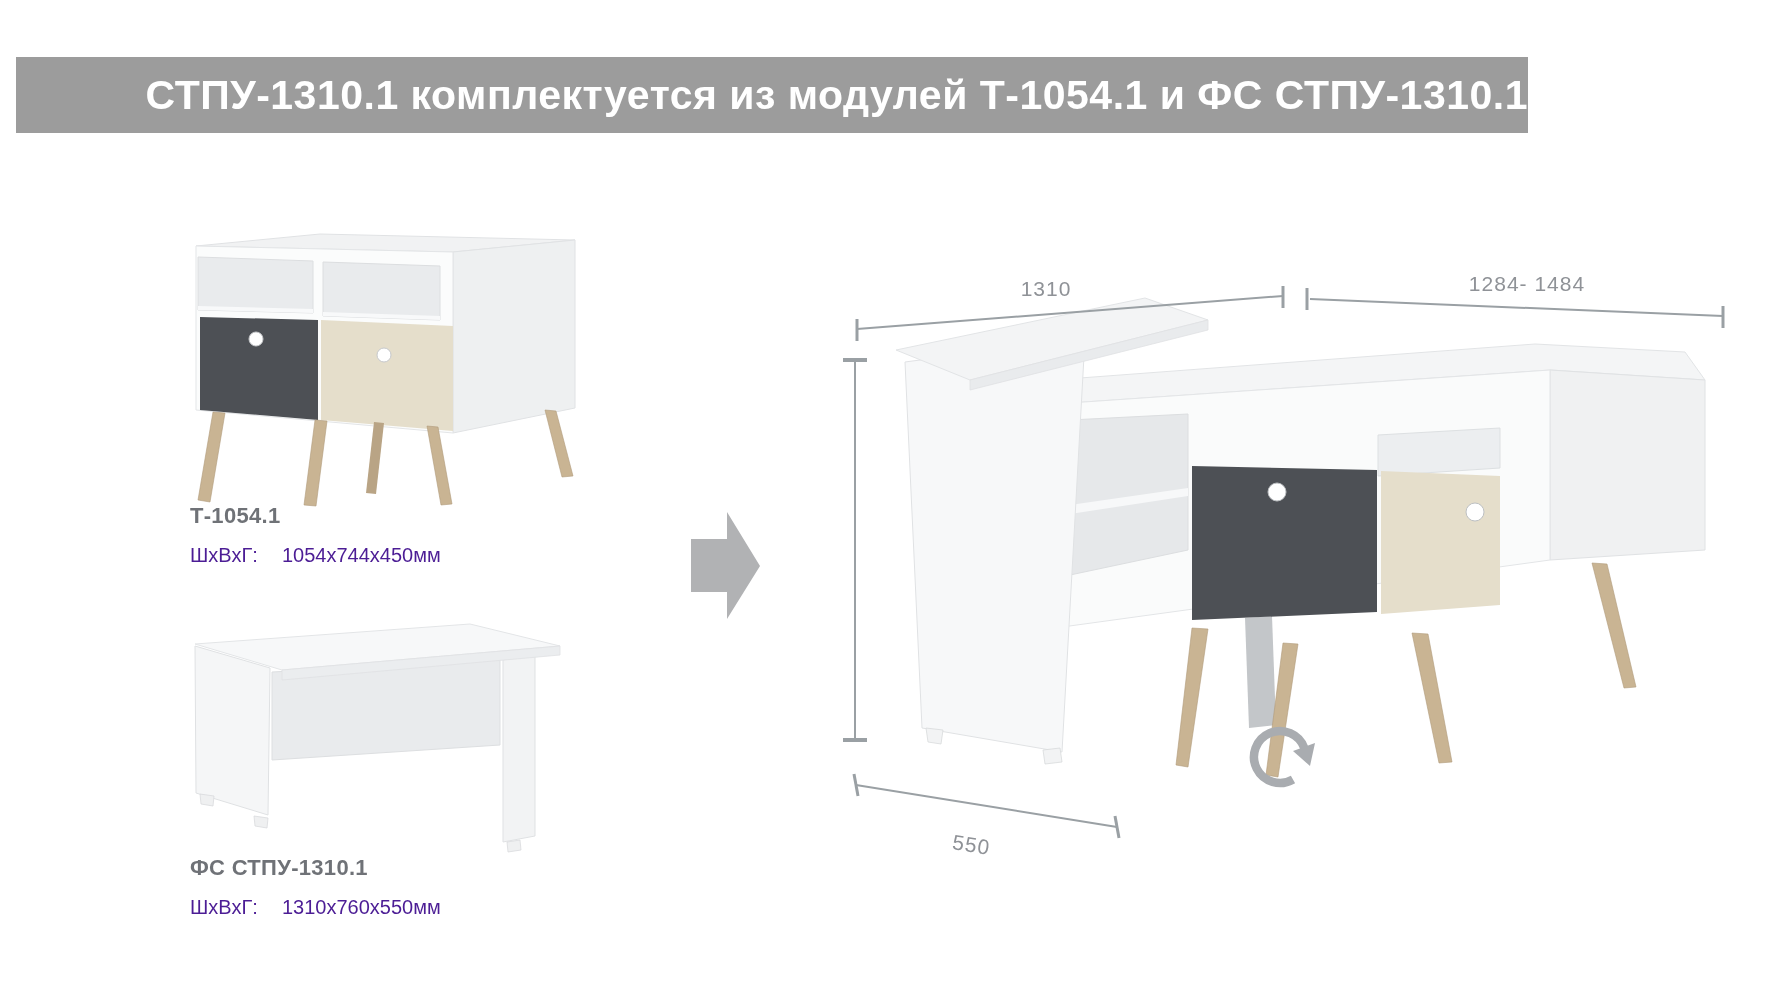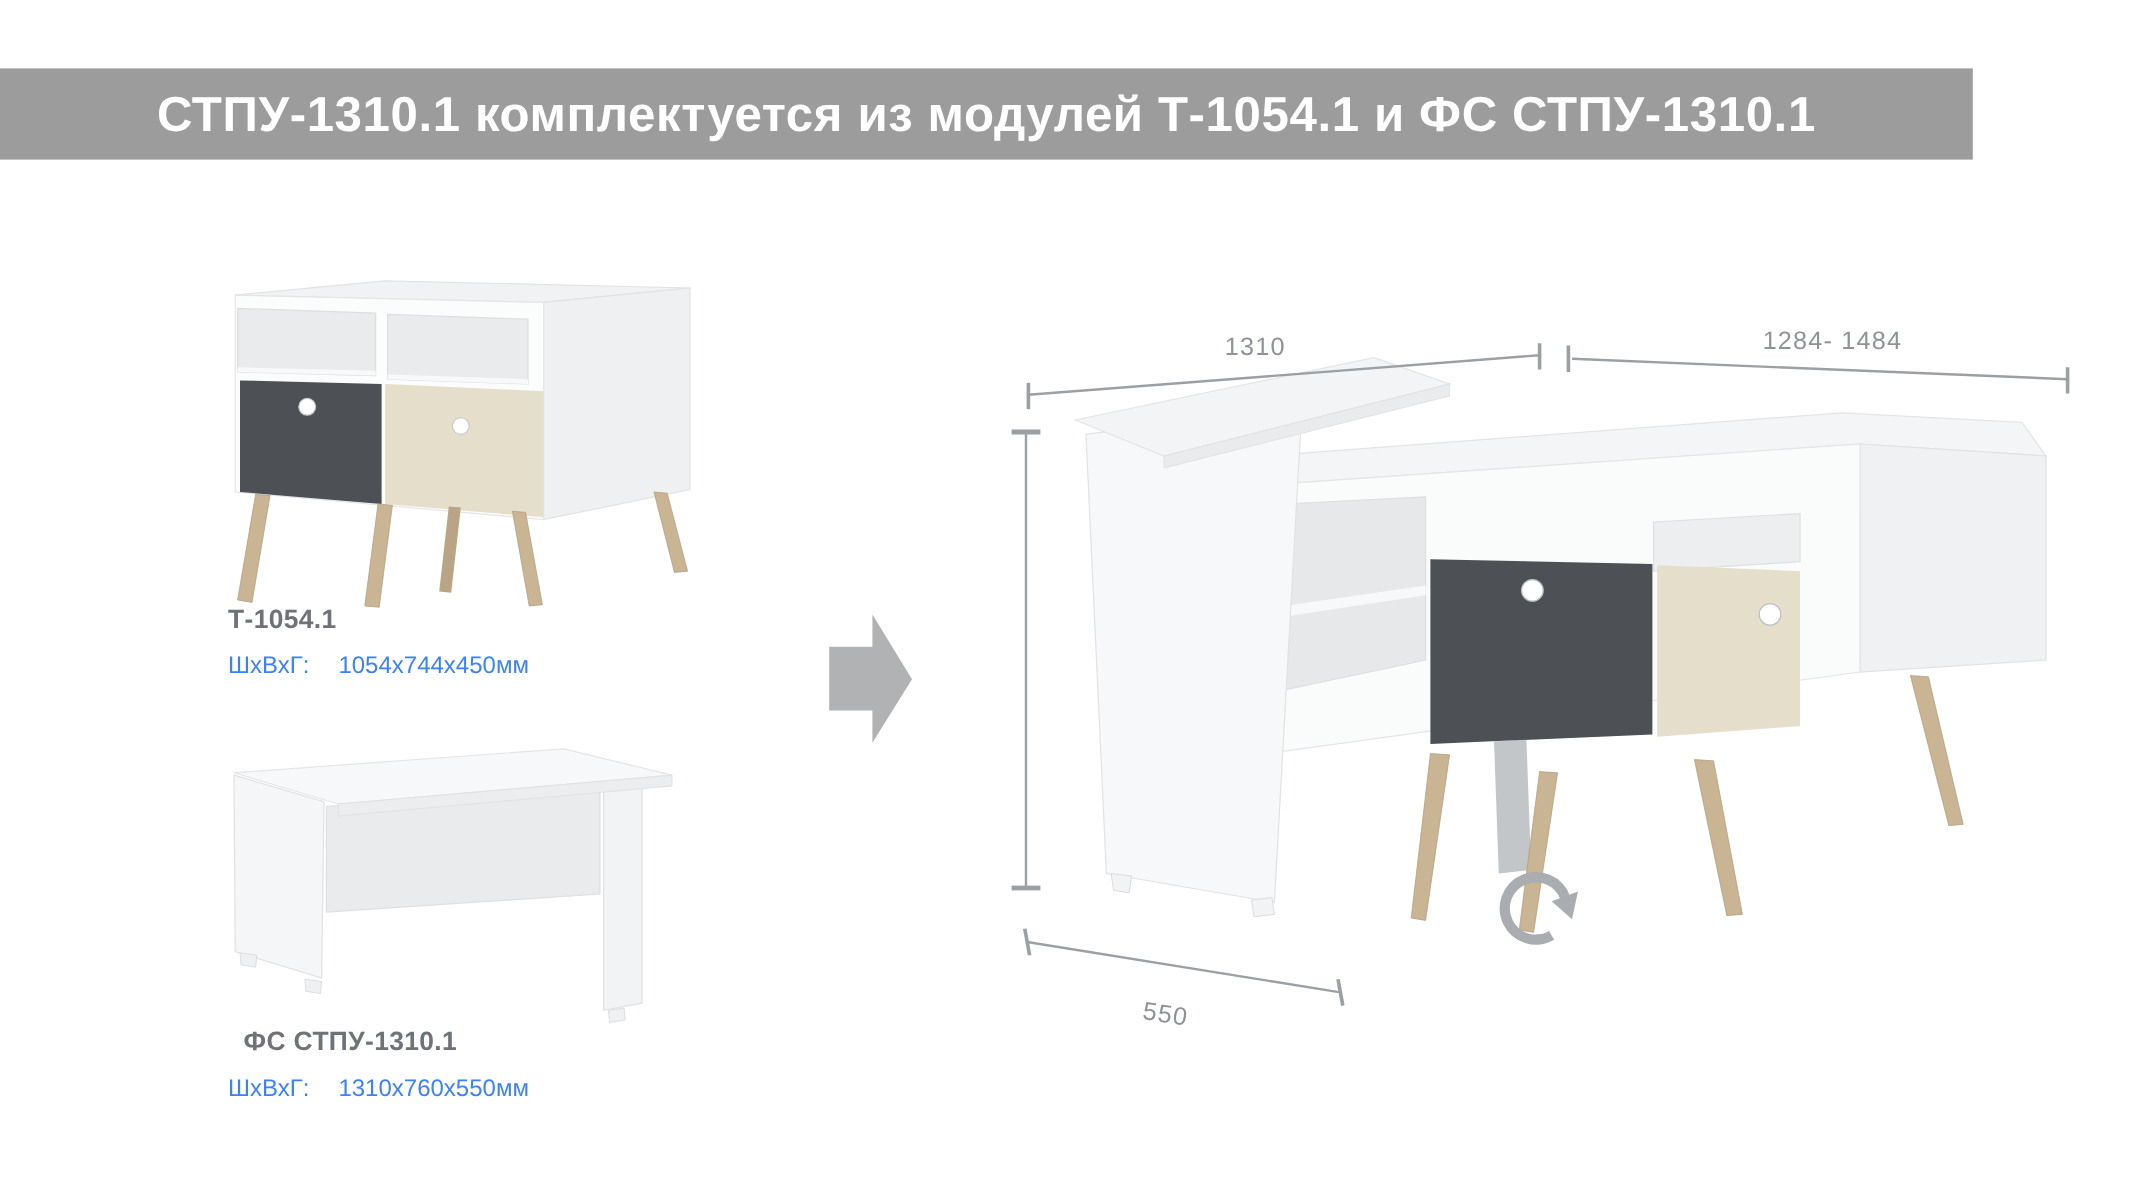--- a/index.html
+++ b/index.html
@@ -1,21 +1,21 @@
 <!DOCTYPE html>
 <html><head>
 <meta charset="utf-8">
 <style>
   html,body{margin:0;padding:0;background:#ffffff;}
   body{font-family:"Liberation Sans", sans-serif; width:1778px; height:1000px; position:relative; overflow:hidden;}
   .abs{position:absolute;}
-  .banner{left:0; top:57px; width:1644px; height:76px; background:#9c9c9c; display:flex; align-items:center; justify-content:center;}
+  .banner{left:16px; top:57px; width:1512px; height:76px; background:#9c9c9c; display:flex; align-items:center; justify-content:flex-end;}
   .banner-title{color:#ffffff; font-size:41px; font-weight:700; letter-spacing:0.5px; white-space:nowrap;}
   .module-name{color:#6f7277; font-size:22px; font-weight:700; letter-spacing:0.3px;}
-  .module-dims{color:#3b82f6; font-size:20px; display:flex; align-items:flex-start;}
+  .module-dims{color:#4c1d95; font-size:20px; display:flex; align-items:flex-start;}
   .module-dims .dims-label{display:inline-block; min-width:92px;}
   .dim-text{font-family:"Liberation Sans", sans-serif; font-size:21px; fill:#8f9297; letter-spacing:1px;}
   svg{display:block;}
 </style>
 </head>
 <body>
 
 <div class="abs banner">
   <span class="banner-title">СТПУ-1310.1 комплектуется из модулей Т-1054.1 и ФС СТПУ-1310.1</span>
 </div>
@@ -53,21 +53,21 @@
     <polygon points="333,42 365,35 365,218 333,224" fill="#f2f3f4" stroke="#dfe1e3" stroke-width="1"></polygon>
     <polygon points="25,28 100,50 98,197 26,175" fill="#f5f6f7" stroke="#dfe1e3" stroke-width="1"></polygon>
     <polygon points="25,26 300,6 390,28 112,52" fill="#f7f8f9" stroke="#e3e5e7" stroke-width="1"></polygon>
     <polygon points="112,52 390,28 390,37 112,62" fill="#ebedef" stroke="#dfe1e3" stroke-width="0.8"></polygon>
     <polygon points="30,176 44,178 43,188 31,186" fill="#eff0f1" stroke="#d9dbdd" stroke-width="0.8"></polygon>
     <polygon points="84,198 98,200 97,210 85,208" fill="#eff0f1" stroke="#d9dbdd" stroke-width="0.8"></polygon>
     <polygon points="337,224 350,222 351,232 338,234" fill="#eff0f1" stroke="#d9dbdd" stroke-width="0.8"></polygon>
   </g>
 </svg>
 
-<div class="abs module-name" style="left:190px; top:855px;margin-left:13px;">ФС СТПУ-1310.1</div>
+<div class="abs module-name" style="left:190px; top:855px;">ФС СТПУ-1310.1</div>
 <div class="abs module-dims" style="left:190px; top:896px;">
   <span class="dims-label">ШхВхГ:</span>
   <span>1310х760х550мм</span>
 </div>
 
 <svg class="abs" style="left:680px; top:500px;" width="90" height="130" viewBox="0 0 90 130">
   <polygon points="11,39 47,39 47,12 80,66 47,119 47,92 11,92" fill="#b1b2b4"></polygon>
 </svg>
 
 <svg class="abs" style="left:740px; top:220px;" width="1038" height="680" viewBox="0 0 1038 680">

